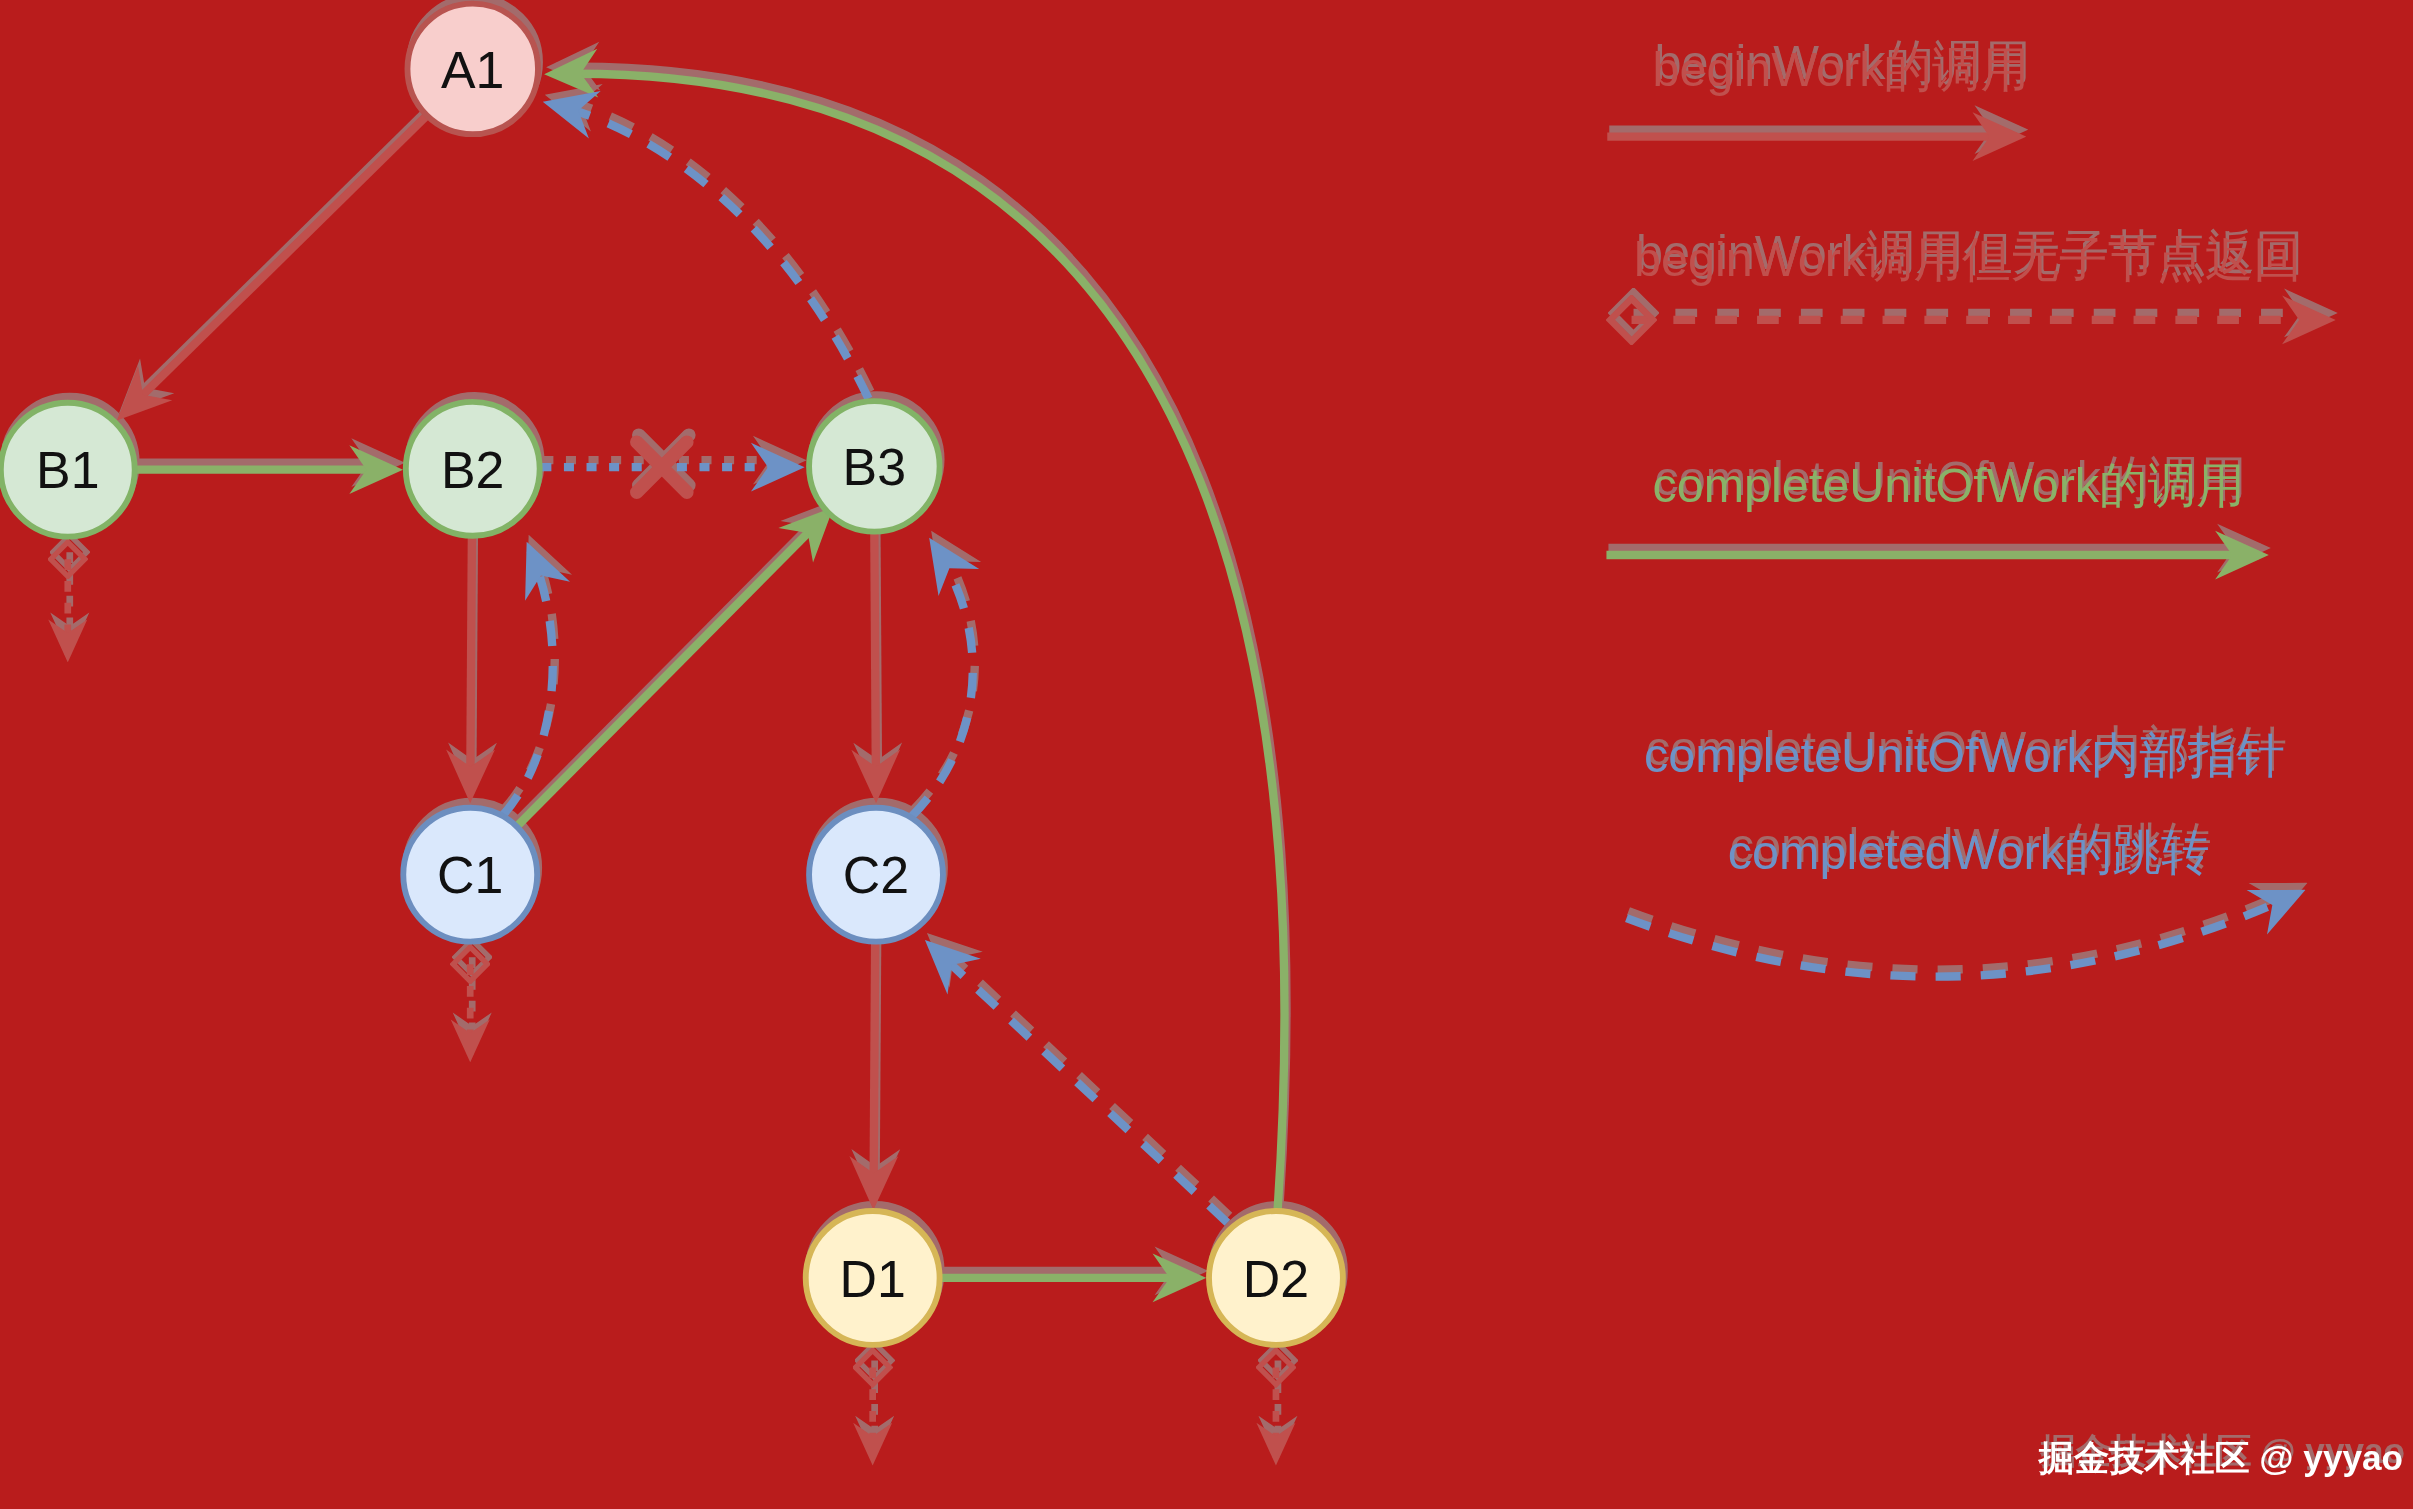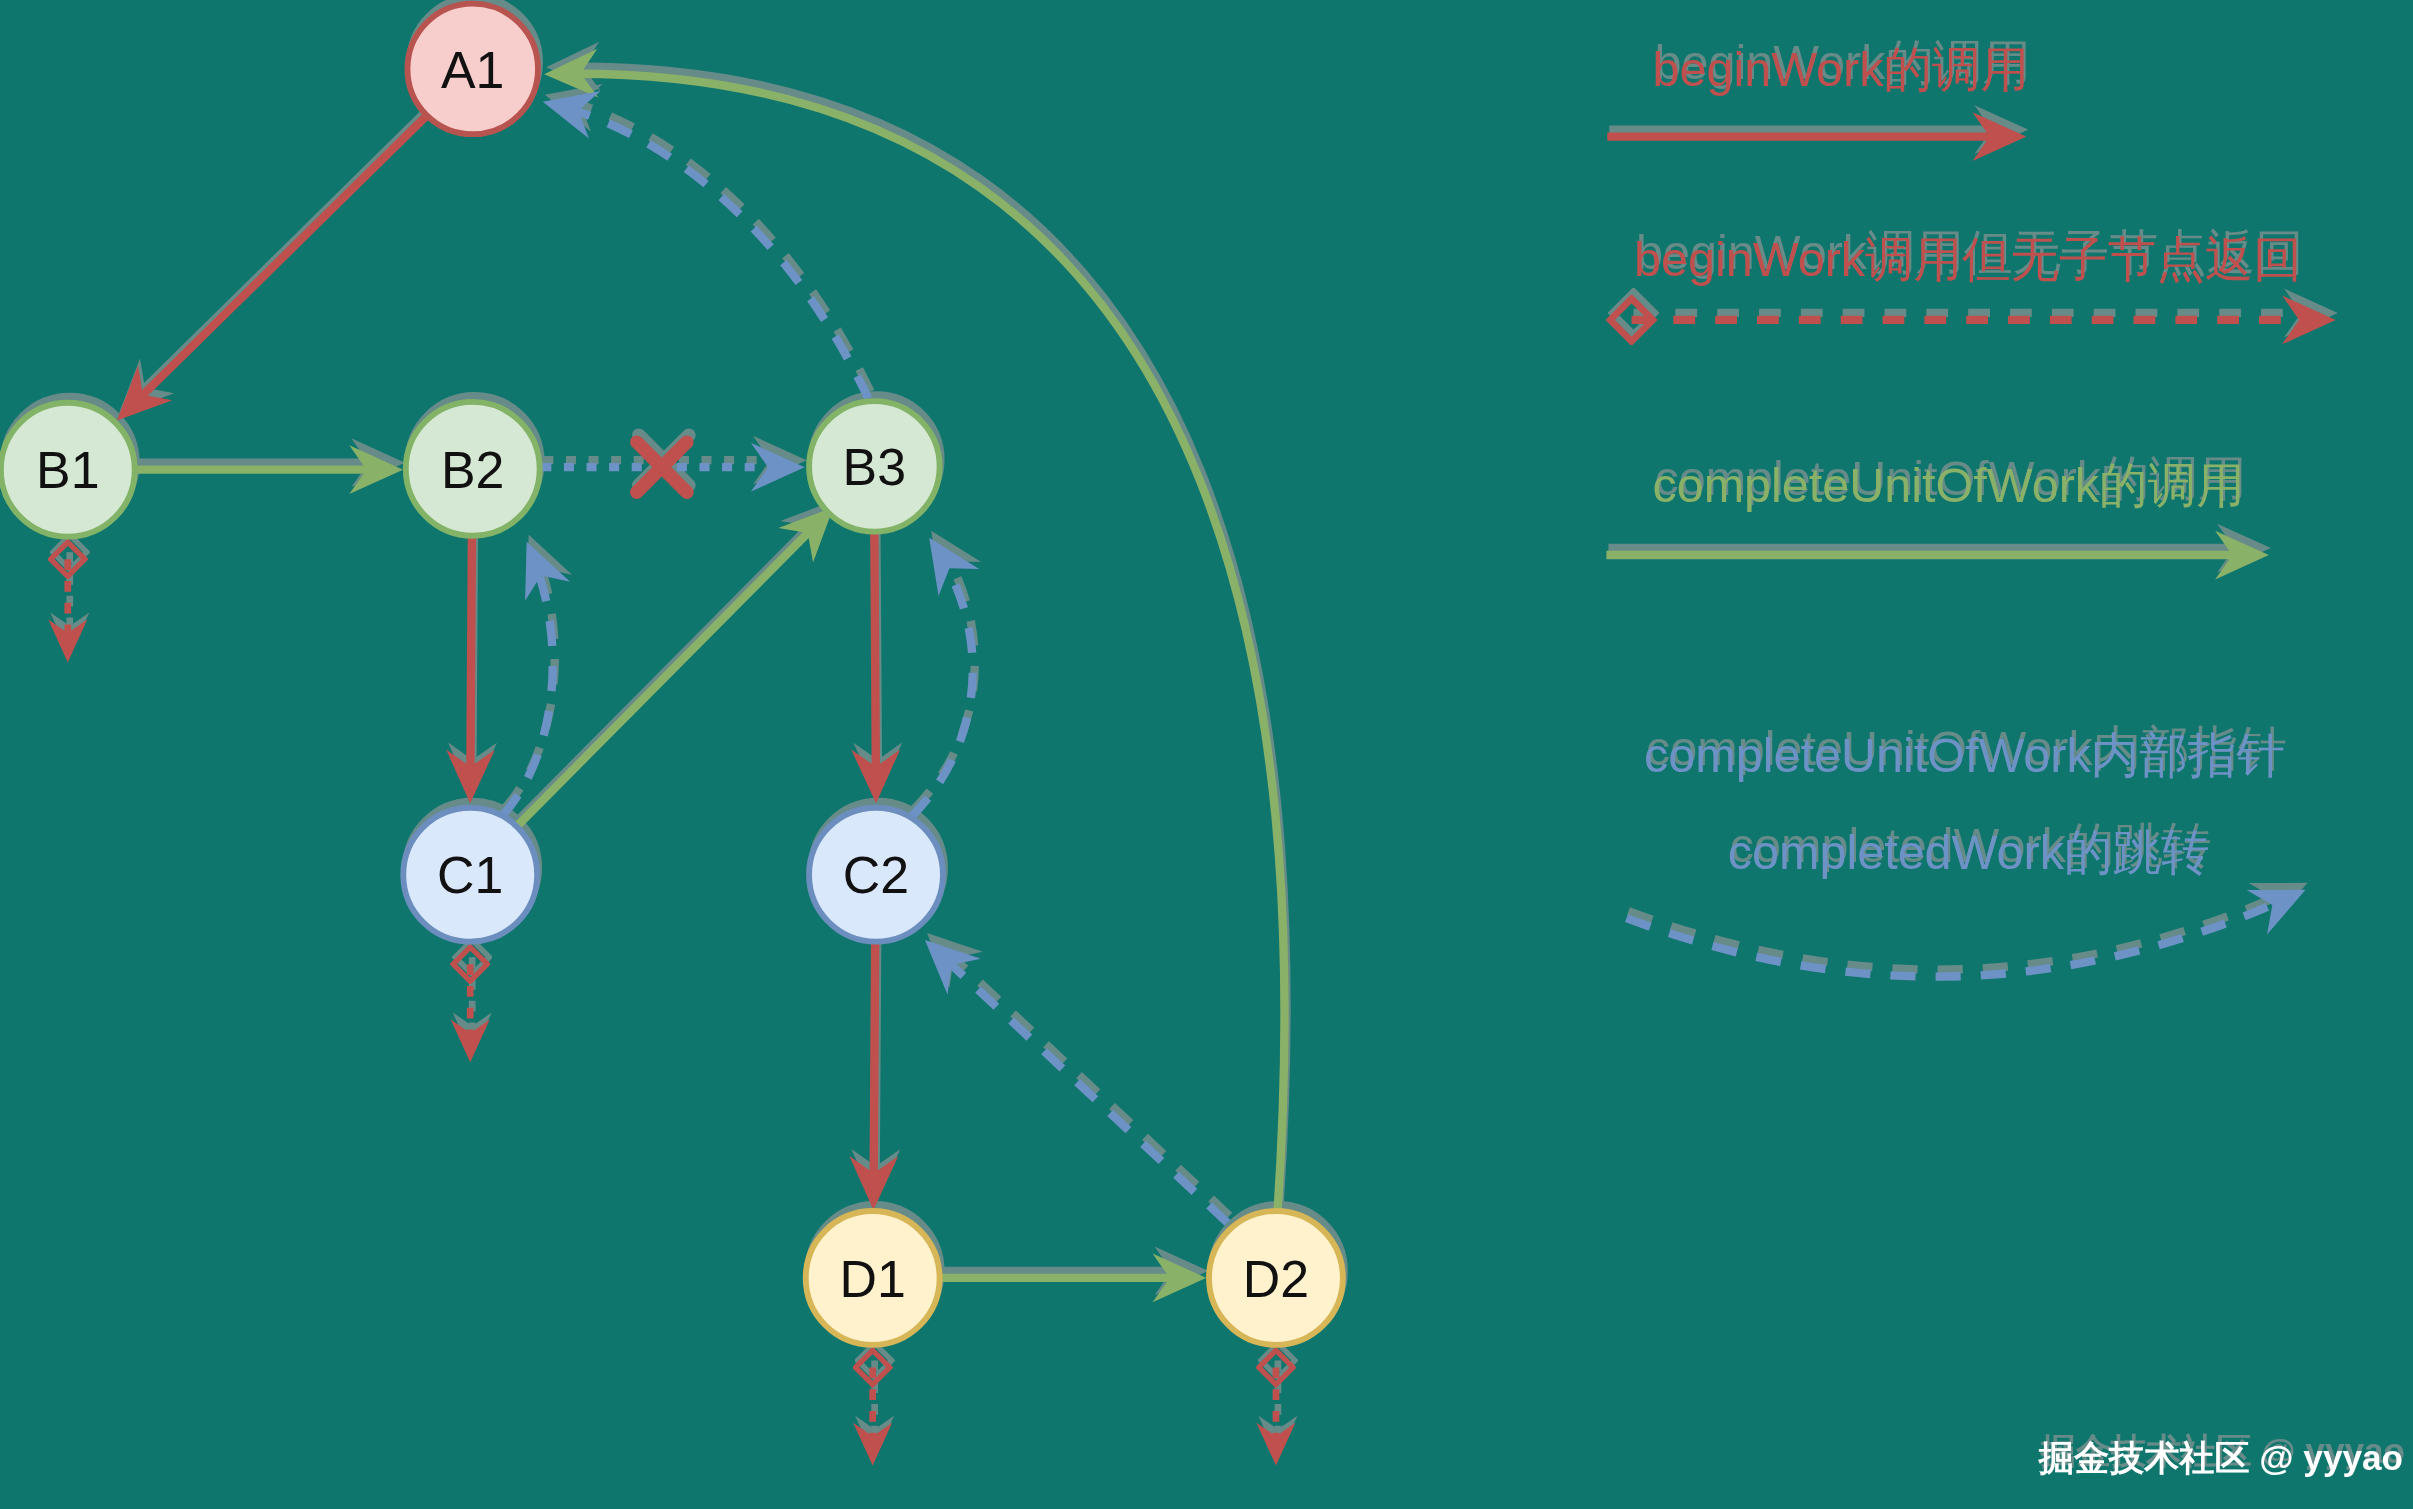--- a/index.html
+++ b/index.html
@@ -1,19 +1,19 @@
 <!DOCTYPE html>
 <html style="font-size:13.4px"><head>
 <meta charset="utf-8">
 <style>
   html,body{margin:0;padding:0;background:#000;}
   .stage{
     position:relative;
     width:2413px;height:1510px;
-    background:#0f766e;
+    background:#b91c1c;
     overflow:hidden;
     font-family:"Liberation Sans","DejaVu Sans",sans-serif;
   }
   svg.diagram{
     position:absolute;left:0;top:0;
     
     filter:drop-shadow(2.5px -6.7px 0px rgba(150,150,150,0.65));
   }
   .node-circle{stroke-width:7;}
   .node-label{font-size:62px;fill:#111;text-anchor:middle;}

